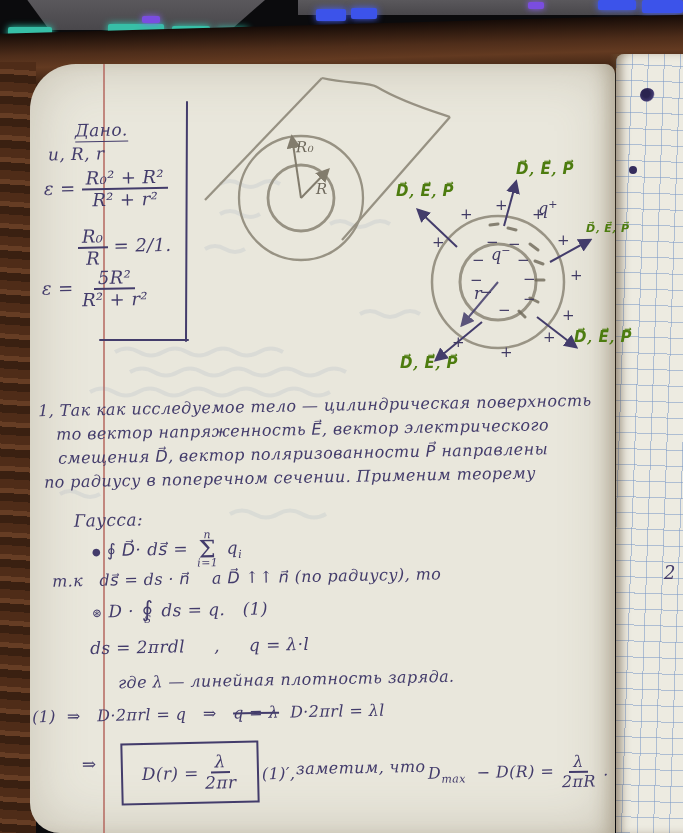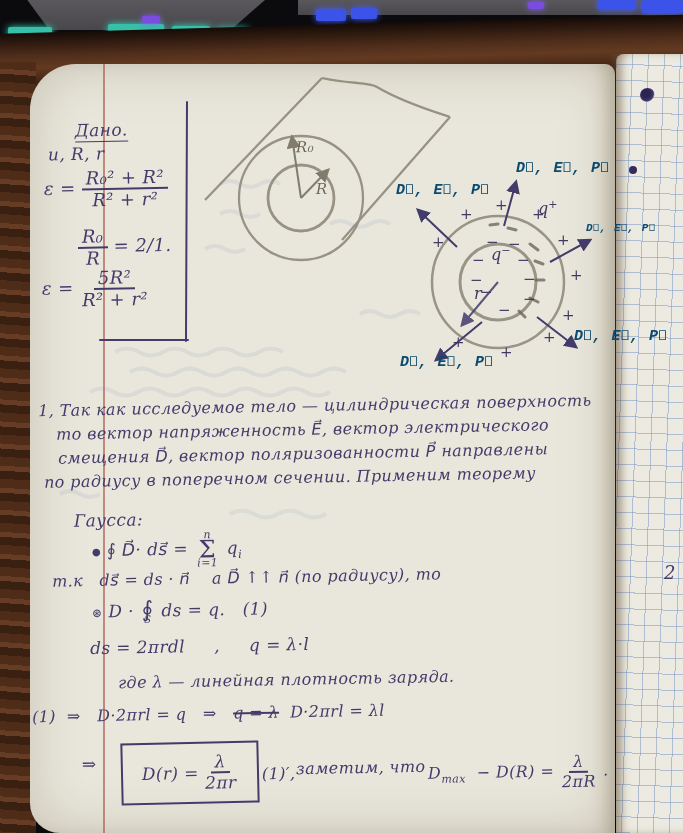--- a/index.html
+++ b/index.html
@@ -46,21 +46,21 @@
   .frac .den{padding:0 2px;}
   .sum{display:inline-flex;flex-direction:column;align-items:center;line-height:.8;vertical-align:middle;margin:0 3px;}
   .sum .t{font-size:11px}.sum .s{font-size:24px;font-style:normal}.sum .b{font-size:11px}
   .oint{display:inline-flex;flex-direction:column;align-items:center;line-height:.75;vertical-align:middle;margin:0 2px;}
   .oint .sym{font-size:22px;font-style:normal}.oint .sub{font-size:10px;margin-top:-2px}
   .crossed{text-decoration:line-through;text-decoration-thickness:2px;}
   .result-box{position:absolute;left:91px;top:678px;width:134px;height:58px;border:2.2px solid #433c6b;
     transform:rotate(-1.3deg);display:flex;align-items:center;justify-content:center;gap:4px;}
   .underlined{border-bottom:1.8px solid #433c6b;padding-bottom:1px;}
   .pm{position:absolute;color:#3f3963;font-size:15px;font-style:normal;}
-  .vec{position:absolute;color:#0c4a6e;font-size:15px;font-style:italic;font-weight:bold;letter-spacing:.5px;white-space:nowrap;font-family:Liberation Mono, monospace;}
+  .vec{position:absolute;color:#4d7c0f;font-size:15px;font-style:italic;font-weight:bold;letter-spacing:.5px;white-space:nowrap;}
   .qlbl{position:absolute;color:#3f3963;font-size:16px;font-style:italic;}
   sup{font-size:11px}
   sub{font-size:11px}
   .sketch{position:absolute;left:0;top:0;}
   .scribble{position:absolute;border-radius:50%;}
   .pagenum{position:absolute;color:#433c6b;font-size:18px;font-style:italic;}
 </style>
 </head>
 <body>
 

